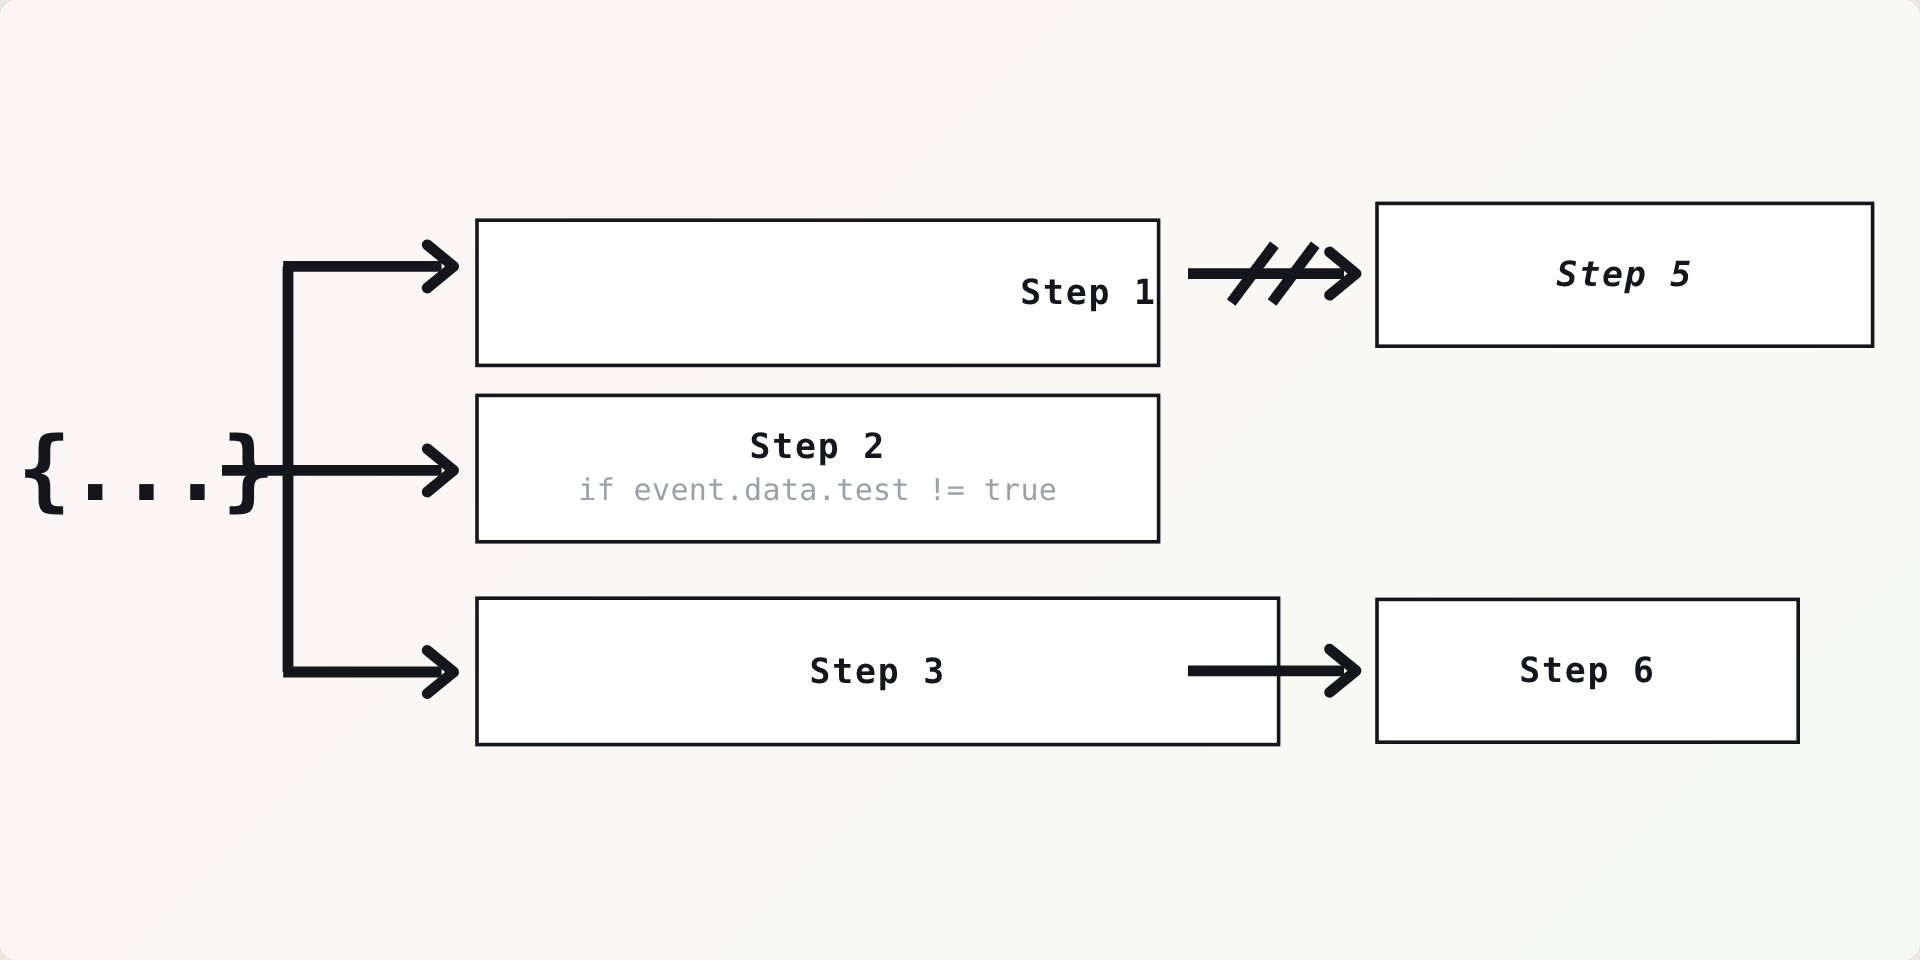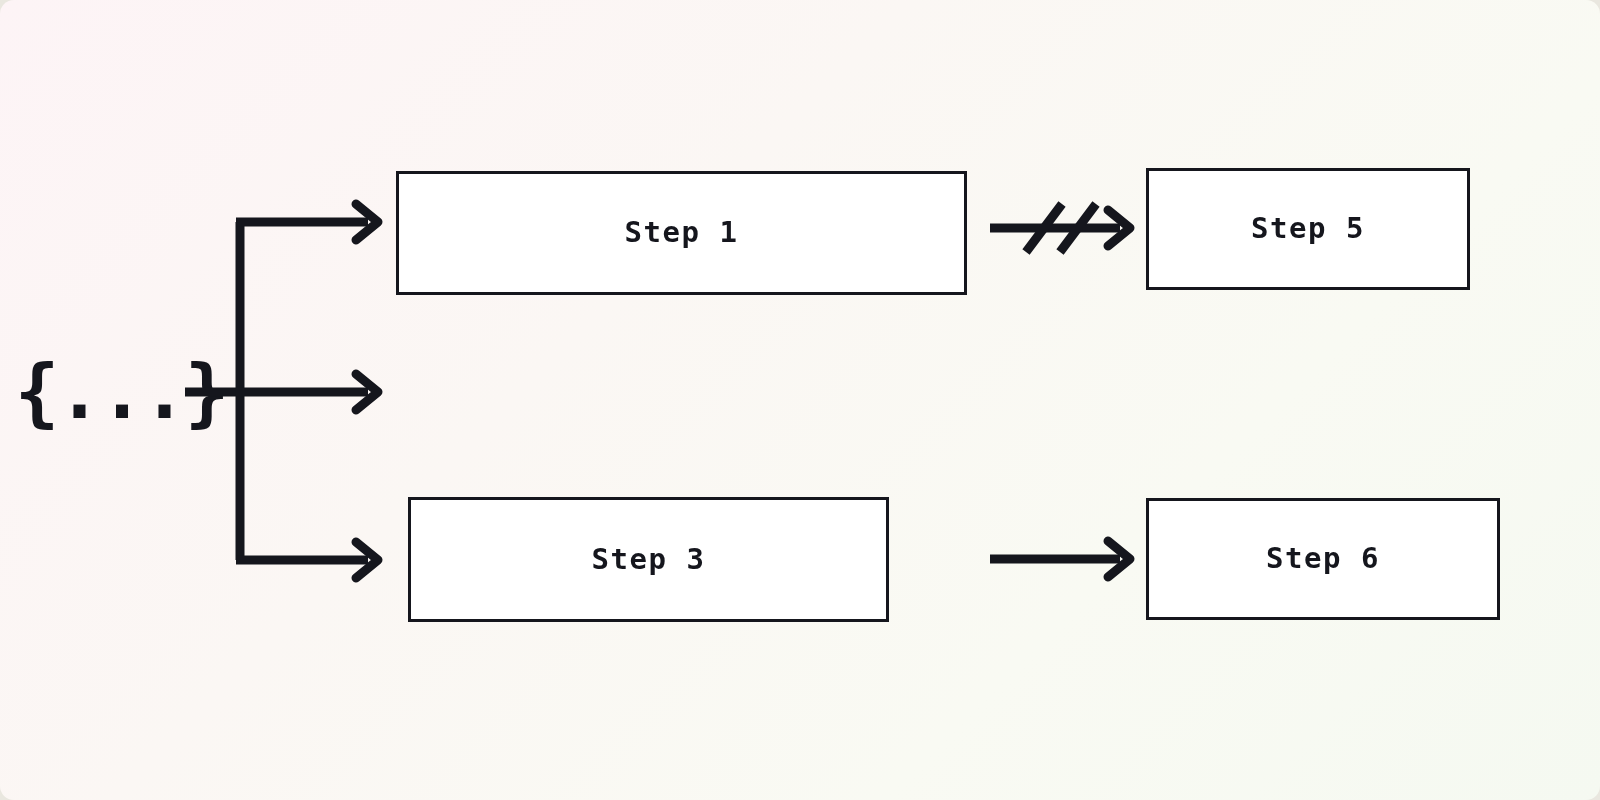--- a/index.html
+++ b/index.html
@@ -68,25 +68,25 @@
     font-family: "DejaVu Sans Mono", monospace;
     font-size: 25px;
     font-weight: 400;
     letter-spacing: 0.3px;
     color: #9ca0ab;
     line-height: 1.2;
     margin-top: 6px;
   }
 
   
-  #box-step-1 { left: 396px; top: 171px;  width: 571px; height: 124px; }
+  #box-step-1 { left: 396px; top: 182px;  width: 571px; height: 124px; align-items: flex-end; }
   #box-step-2 { left: 396px; top: 328px;  width: 571px; height: 125px; }
-  #box-step-3 { left: 396px; top: 497px;  width: 481px; height: 125px; margin-left: 12px; }
+  #box-step-3 { left: 396px; top: 497px;  width: 671px; height: 125px; }
   
-  #box-step-5 { left: 1146px; top: 168px; width: 324px; height: 122px; }
+  #box-step-5 { left: 1146px; top: 168px; width: 416px; height: 122px; font-style: italic; }
   #box-step-6 { left: 1146px; top: 498px; width: 354px; height: 122px; justify-content: center; }
 
   
   .conn-layer {
     position: absolute;
     left: 0;
     top: 0;
     width: 1600px;
     height: 800px;
     pointer-events: none;
@@ -132,20 +132,24 @@
     <path class="conn-head" d="M 356 374 L 378 392 L 356 410"></path>
 
     <path class="conn-stroke" d="M 236 560 L 368 560"></path>
     <path class="conn-head" d="M 356 542 L 378 560 L 356 578"></path>
   </svg>
 
   <div class="step-box" id="box-step-1">
     <div class="step-title">Step 1</div>
   </div>
 
+  <div class="step-box" id="box-step-2">
+    <div class="step-title">Step 2</div>
+    <div class="step-condition">if event.data.test != true</div>
+  </div>
 
   <div class="step-box" id="box-step-3">
     <div class="step-title">Step 3</div>
   </div>
 
   <div class="step-box" id="box-step-5">
     <div class="step-title">Step 5</div>
   </div>
 
   <div class="step-box" id="box-step-6">

